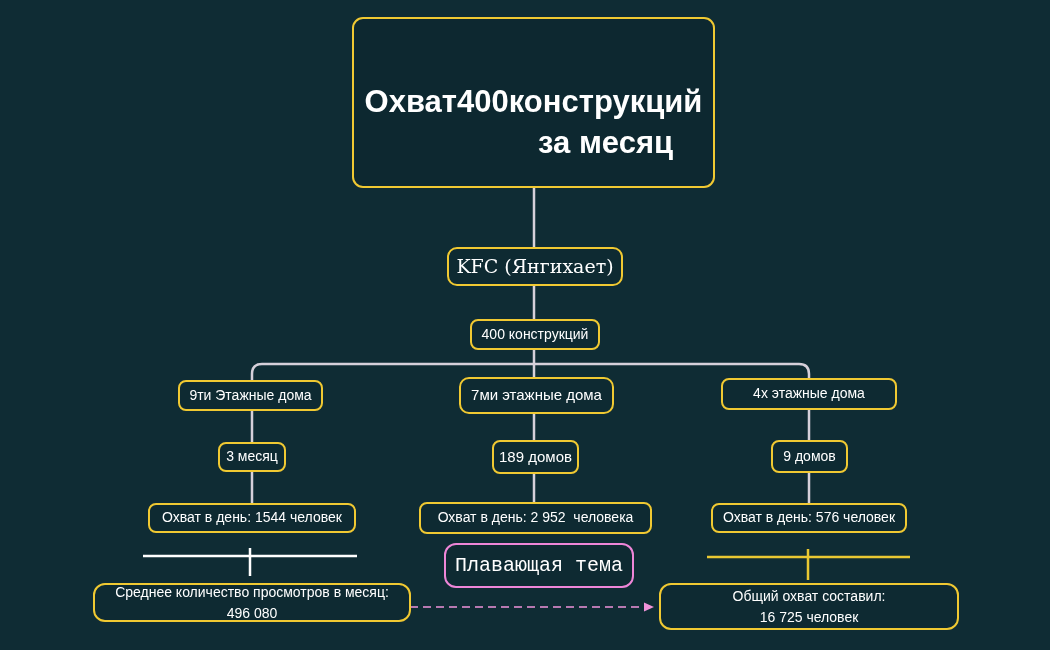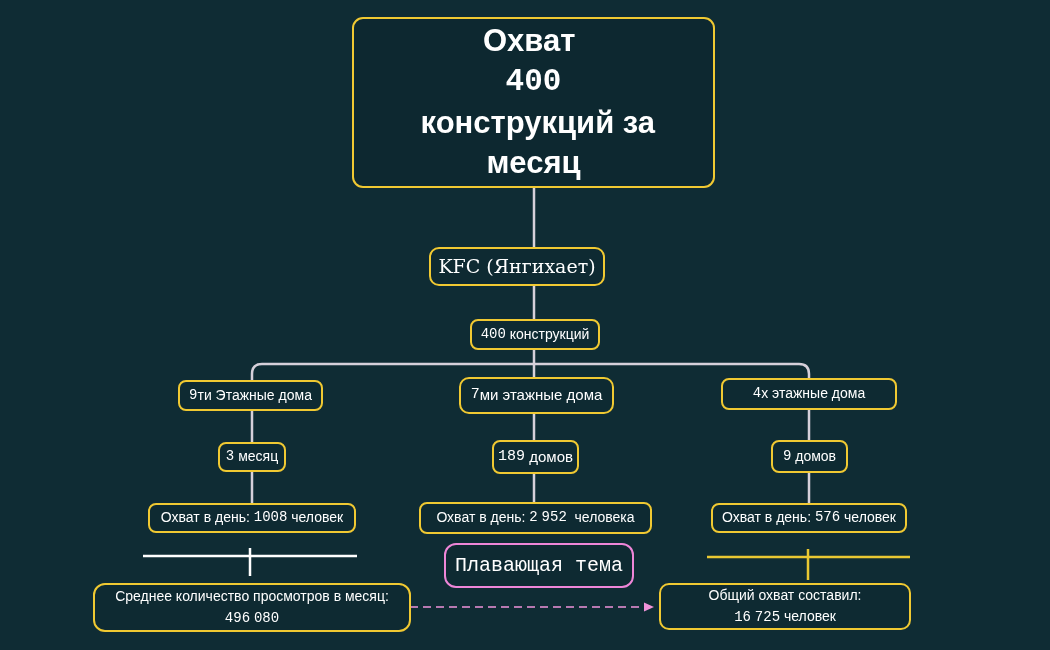--- a/index.html
+++ b/index.html
@@ -24,32 +24,31 @@
     position:absolute;
     display:flex;align-items:center;justify-content:center;
     background:var(--node-fill);
     border:2px solid var(--yellow);
     border-radius:8px;
     color:var(--text);
     text-align:center;
     white-space:pre-wrap;
     line-height:1.25;
   }
-  .num{font-family:Liberation Mono, monospace;}
+  .num{font-family:Liberation Sans, sans-serif;}
 
   .root-topic{
     left:352px;top:17px;width:363px;height:171px;
     border-width:2.5px;border-radius:11px;
     background:var(--root-fill);
     font-size:31px;font-weight:bold;line-height:1.32;
     padding:8px 22px;
-    flex-direction:column;
   }
   .client-topic{
-    left:429px;top:247px;width:176px;height:39px;
+    left:447px;top:247px;width:176px;height:39px;
     border-radius:10px;font-size:19px;
     font-family:"DejaVu Serif",serif;
   }
   .total-topic{left:470px;top:319px;width:130px;height:31px;font-size:14px;}
 
   .branch-1{left:178px;top:380px;width:145px;height:31px;font-size:14px;}
   .branch-2{left:459px;top:377px;width:155px;height:37px;font-size:15px;border-radius:10px;border-width:2.5px;}
   .branch-3{left:721px;top:378px;width:176px;height:32px;font-size:14px;}
 
   .count-1{left:218px;top:442px;width:68px;height:30px;font-size:14px;}
@@ -63,22 +62,22 @@
   .floating-topic{
     left:444px;top:543px;width:190px;height:45px;
     border:2.5px solid var(--pink);border-radius:12px;
     font-size:20px;
     font-family:Liberation Mono, monospace;
   }
   .summary-box{
     flex-direction:column;border-radius:12px;border-width:2.5px;
     font-size:14px;line-height:1.5;padding:4px 10px;
   }
-  .summary-left{left:93px;top:583px;width:318px;height:49px;}
-  .summary-right{left:659px;top:583px;width:252px;height:47px;border-radius:10px;}
+  .summary-left{left:93px;top:583px;width:318px;height:39px;}
+  .summary-right{left:659px;top:583px;width:300px;height:47px;}
 </style>
 </head>
 <body>
 
 <div id="canvas">
 
   <svg id="connector-layer" viewBox="0 0 1050 650" xmlns="http://www.w3.org/2000/svg">
     <g fill="none" stroke="#d6d0da" stroke-width="2.5">
       <path d="M534 188 V247"></path>
       <path d="M534 286 V319"></path>
@@ -106,21 +105,21 @@
   <div class="node total-topic"><span class="num">400</span><span> конструкций</span></div>
 
   <div class="node branch-1"><span class="num">9</span><span>ти Этажные дома</span></div>
   <div class="node branch-2"><span class="num">7</span><span>ми этажные дома</span></div>
   <div class="node branch-3"><span class="num">4</span><span>х этажные дома</span></div>
 
   <div class="node count-1"><span class="num">3</span><span> месяц</span></div>
   <div class="node count-2"><span class="num">189</span><span> домов</span></div>
   <div class="node count-3"><span class="num">9</span><span> домов</span></div>
 
-  <div class="node reach-1"><span>Охват в день: </span><span class="num">1008</span><span> человек</span></div>
+  <div class="node reach-1"><span>Охват в день: </span><span class="num">1544</span><span> человек</span></div>
   <div class="node reach-2"><span>Охват в день: </span><span class="num">2</span><span> </span><span class="num">952</span><span>  человека</span></div>
   <div class="node reach-3"><span>Охват в день: </span><span class="num">576</span><span> человек</span></div>
 
   <div class="node floating-topic">Плавающая тема</div>
 
   <div class="node summary-box summary-left">
     <div><span>Среднее количество просмотров в месяц:</span></div>
     <div><span class="num">496</span><span> </span><span class="num">080</span></div>
   </div>
 

